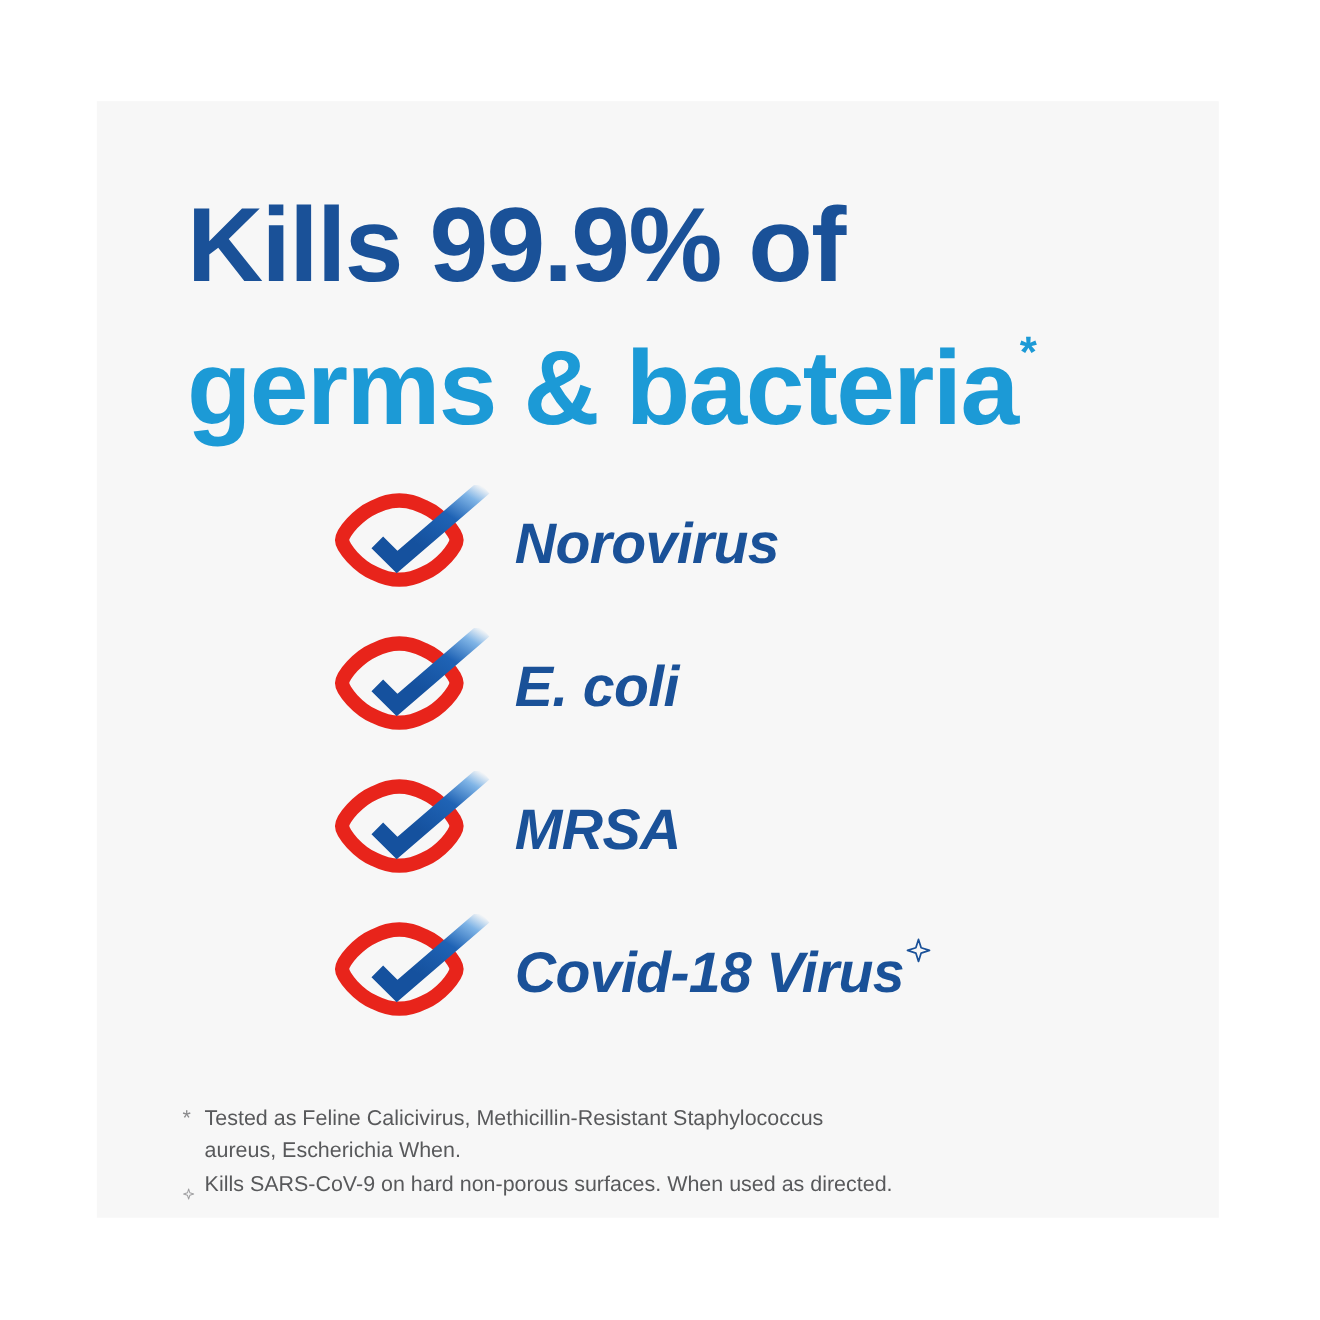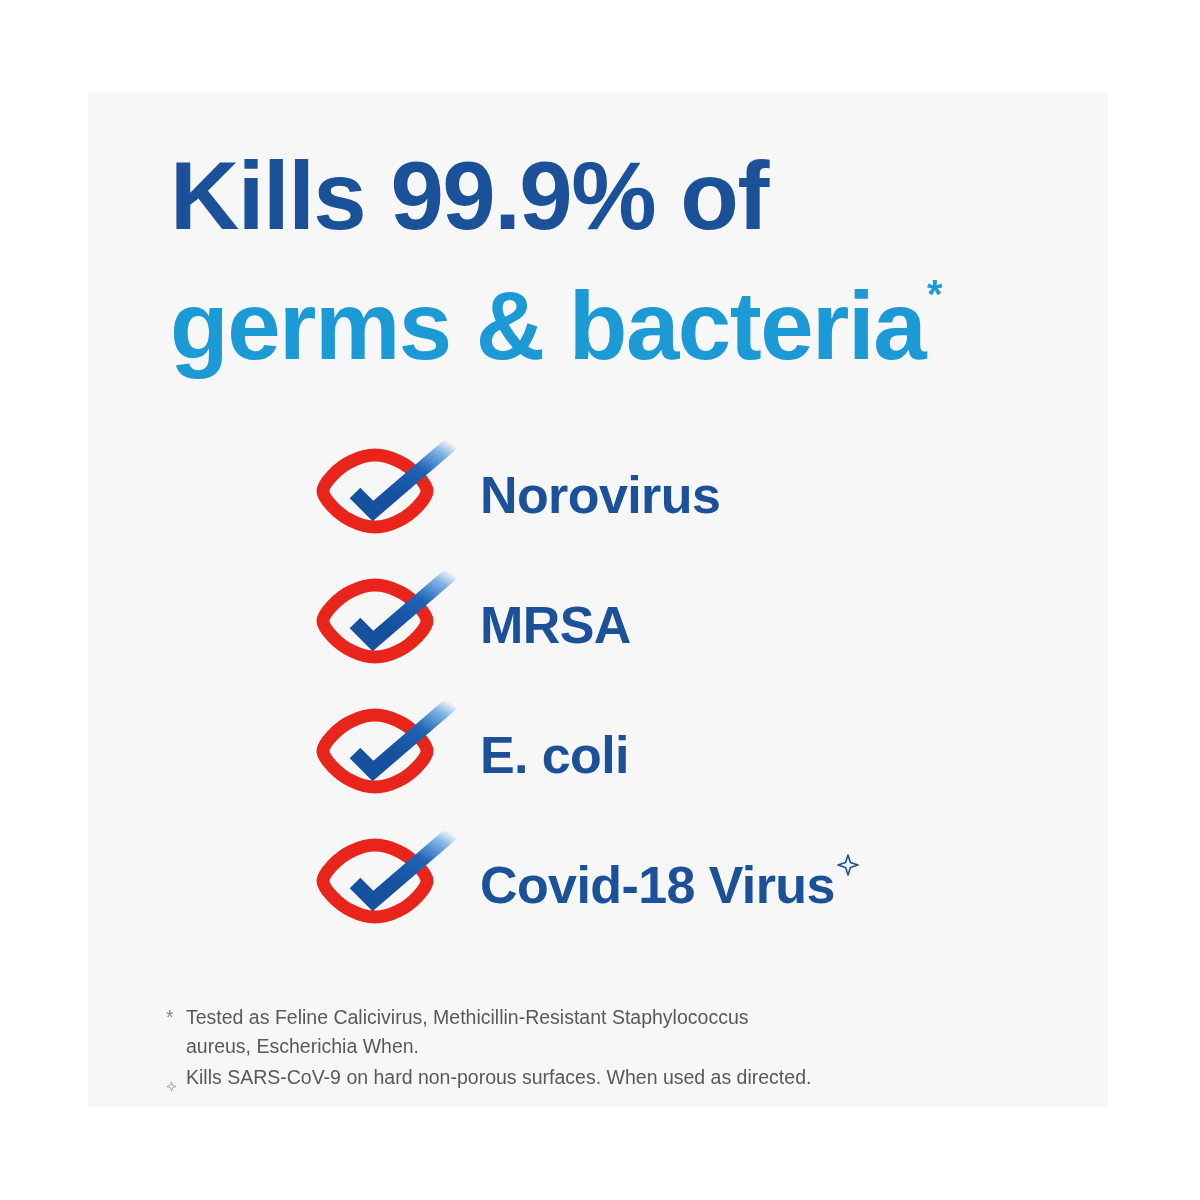--- a/index.html
+++ b/index.html
@@ -28,21 +28,21 @@
     top: 92px;
     width: 1020px;
     height: 1015px;
     background: #f7f7f7;
   }
 
   
   .headline {
     position: absolute;
     left: 170px;
-    top: 137px;
+    top: 164px;
     width: 860px;
   }
   .headline-line {
     font-size: 96px;
     font-weight: 700;
     letter-spacing: -1.5px;
     line-height: 117px;
     white-space: nowrap;
   }
   .headline-line-1 { color: #1a5198; }
@@ -53,23 +53,24 @@
     vertical-align: super;
     position: relative;
     top: -18px;
     left: 2px;
     color: #1c9ad6;
   }
 
   
   .claims {
     position: absolute;
-    left: 310px;
+    left: 298px;
     top: 430px;
     width: 740px;
+    font-style: italic;
   }
   .claim-row {
     position: relative;
     height: 130px;
     display: flex;
     align-items: center;
   }
   .claim-icon {
     width: 150px;
     height: 100px;
@@ -166,55 +167,55 @@
       </span>
       <span class="claim-label">
         <span>Norovirus</span>
       </span>
     </div>
 
     <div class="claim-row">
       <span class="claim-icon">
         <svg viewBox="0 0 150 100" xmlns="http://www.w3.org/2000/svg">
           <defs>
+            <linearGradient id="ckgrad3" x1="0.15" y1="1" x2="1" y2="0">
+              <stop offset="0.25" stop-color="#15519e"></stop>
+              <stop offset="0.62" stop-color="#1f63b5"></stop>
+              <stop offset="0.86" stop-color="#7fb4e6"></stop>
+              <stop offset="1" stop-color="#f7f7f7"></stop>
+            </linearGradient>
+          </defs>
+          <path d="M13 50 C13 43 28 26 42 20 C50 16 58 14 65 14 C72 14 80 16 88 20 C102 26 117 43 117 50
+                   C117 57 102 74 88 80 C80 84 72 86 65 86 C58 86 50 84 42 80 C28 74 13 57 13 50 Z" fill="none" stroke="#e8241b" stroke-width="13" stroke-linejoin="round"></path>
+          <path d="M45 52 L63 70 L142 2" fill="none" stroke="url(#ckgrad3)" stroke-width="15" stroke-linecap="butt" stroke-linejoin="miter"></path>
+        </svg>
+      </span>
+      <span class="claim-label">
+        <span>E. coli</span>
+      </span>
+    </div>
+
+    <div class="claim-row">
+      <span class="claim-icon">
+        <svg viewBox="0 0 150 100" xmlns="http://www.w3.org/2000/svg">
+          <defs>
             <linearGradient id="ckgrad2" x1="0.15" y1="1" x2="1" y2="0">
               <stop offset="0.25" stop-color="#15519e"></stop>
               <stop offset="0.62" stop-color="#1f63b5"></stop>
               <stop offset="0.86" stop-color="#7fb4e6"></stop>
               <stop offset="1" stop-color="#f7f7f7"></stop>
             </linearGradient>
           </defs>
           <path d="M13 50 C13 43 28 26 42 20 C50 16 58 14 65 14 C72 14 80 16 88 20 C102 26 117 43 117 50
                    C117 57 102 74 88 80 C80 84 72 86 65 86 C58 86 50 84 42 80 C28 74 13 57 13 50 Z" fill="none" stroke="#e8241b" stroke-width="13" stroke-linejoin="round"></path>
           <path d="M45 52 L63 70 L142 2" fill="none" stroke="url(#ckgrad2)" stroke-width="15" stroke-linecap="butt" stroke-linejoin="miter"></path>
         </svg>
       </span>
       <span class="claim-label">
         <span>MRSA</span>
-      </span>
-    </div>
-
-    <div class="claim-row">
-      <span class="claim-icon">
-        <svg viewBox="0 0 150 100" xmlns="http://www.w3.org/2000/svg">
-          <defs>
-            <linearGradient id="ckgrad3" x1="0.15" y1="1" x2="1" y2="0">
-              <stop offset="0.25" stop-color="#15519e"></stop>
-              <stop offset="0.62" stop-color="#1f63b5"></stop>
-              <stop offset="0.86" stop-color="#7fb4e6"></stop>
-              <stop offset="1" stop-color="#f7f7f7"></stop>
-            </linearGradient>
-          </defs>
-          <path d="M13 50 C13 43 28 26 42 20 C50 16 58 14 65 14 C72 14 80 16 88 20 C102 26 117 43 117 50
-                   C117 57 102 74 88 80 C80 84 72 86 65 86 C58 86 50 84 42 80 C28 74 13 57 13 50 Z" fill="none" stroke="#e8241b" stroke-width="13" stroke-linejoin="round"></path>
-          <path d="M45 52 L63 70 L142 2" fill="none" stroke="url(#ckgrad3)" stroke-width="15" stroke-linecap="butt" stroke-linejoin="miter"></path>
-        </svg>
-      </span>
-      <span class="claim-label">
-        <span>E. coli</span>
       </span>
     </div>
 
     <div class="claim-row">
       <span class="claim-icon">
         <svg viewBox="0 0 150 100" xmlns="http://www.w3.org/2000/svg">
           <defs>
             <linearGradient id="ckgrad4" x1="0.15" y1="1" x2="1" y2="0">
               <stop offset="0.25" stop-color="#15519e"></stop>
               <stop offset="0.62" stop-color="#1f63b5"></stop>

